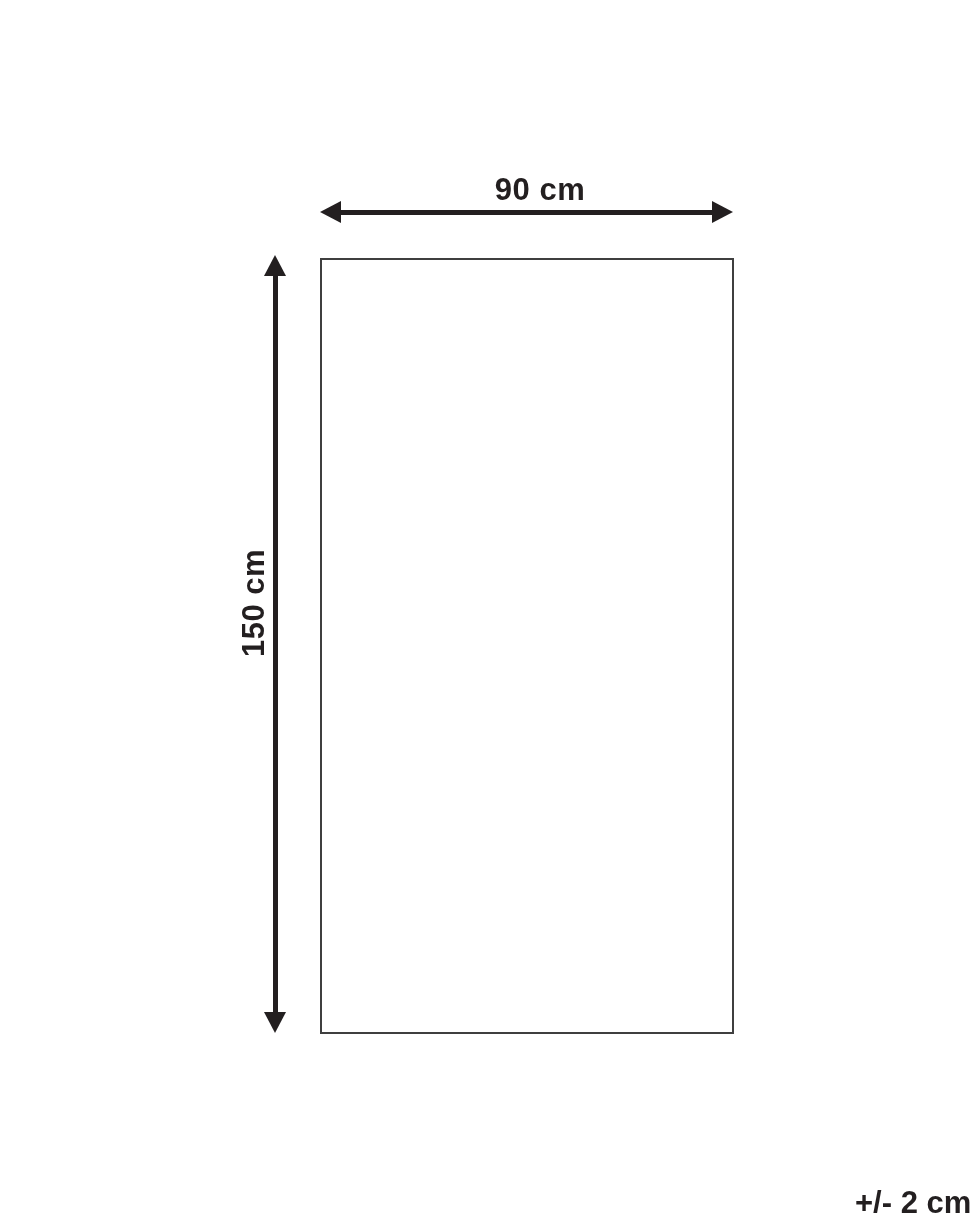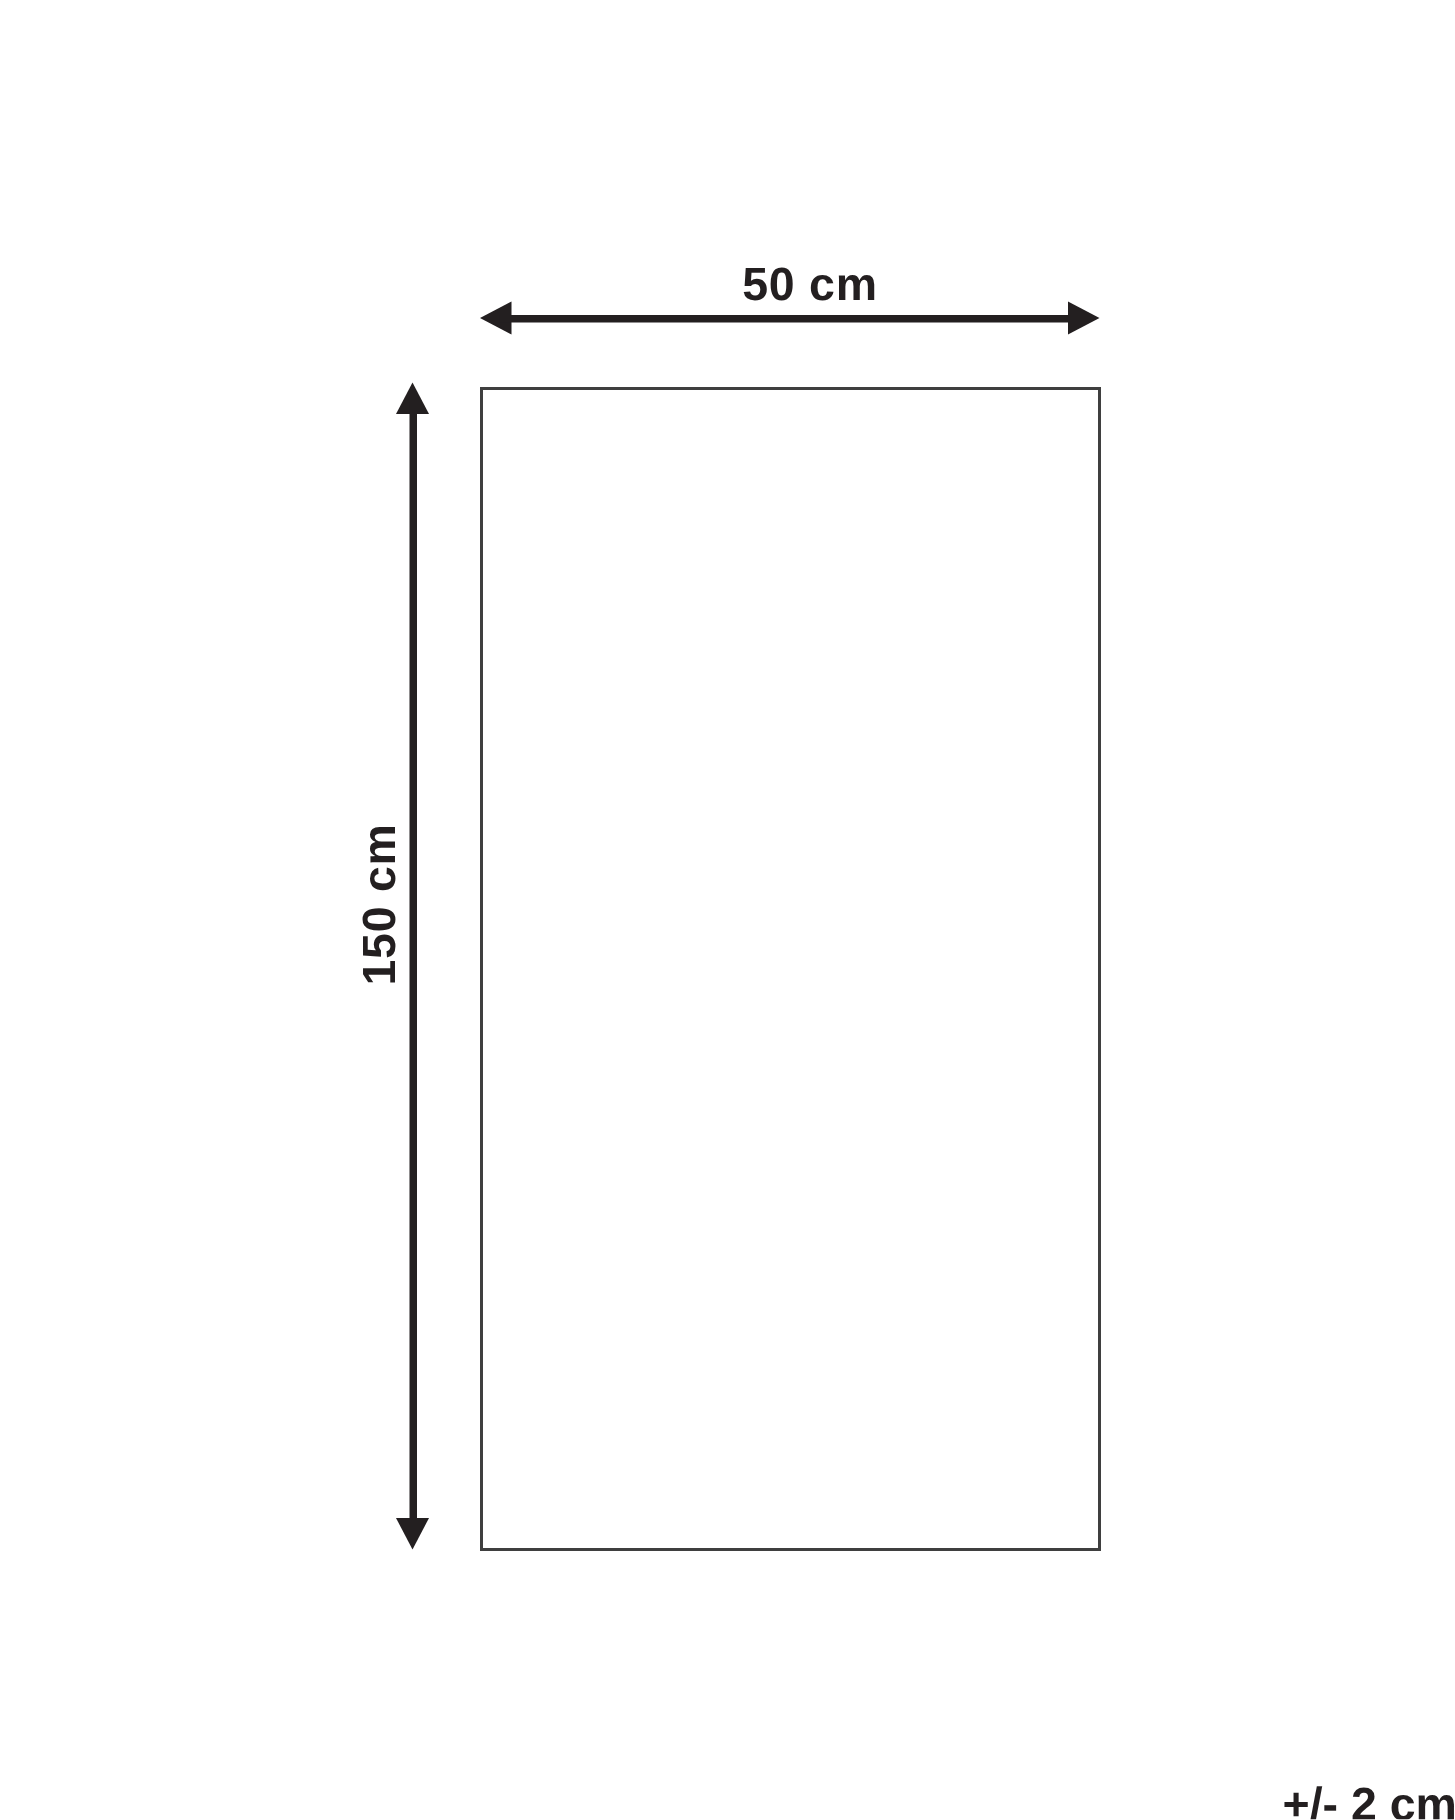--- a/index.html
+++ b/index.html
@@ -141,21 +141,21 @@
     white-space: nowrap;
   }
 </style>
 </head>
 <body>
 
 <div class="canvas">
 
   <div class="product-rect"></div>
 
-  <div class="width-label">50 cm</div>
+  <div class="width-label">90 cm</div>
   <div class="h-arrow">
     <div class="head-left"></div>
     <div class="line"></div>
     <div class="head-right"></div>
   </div>
 
   <div class="height-label">
     <span>150 cm</span>
   </div>
   <div class="v-arrow">

